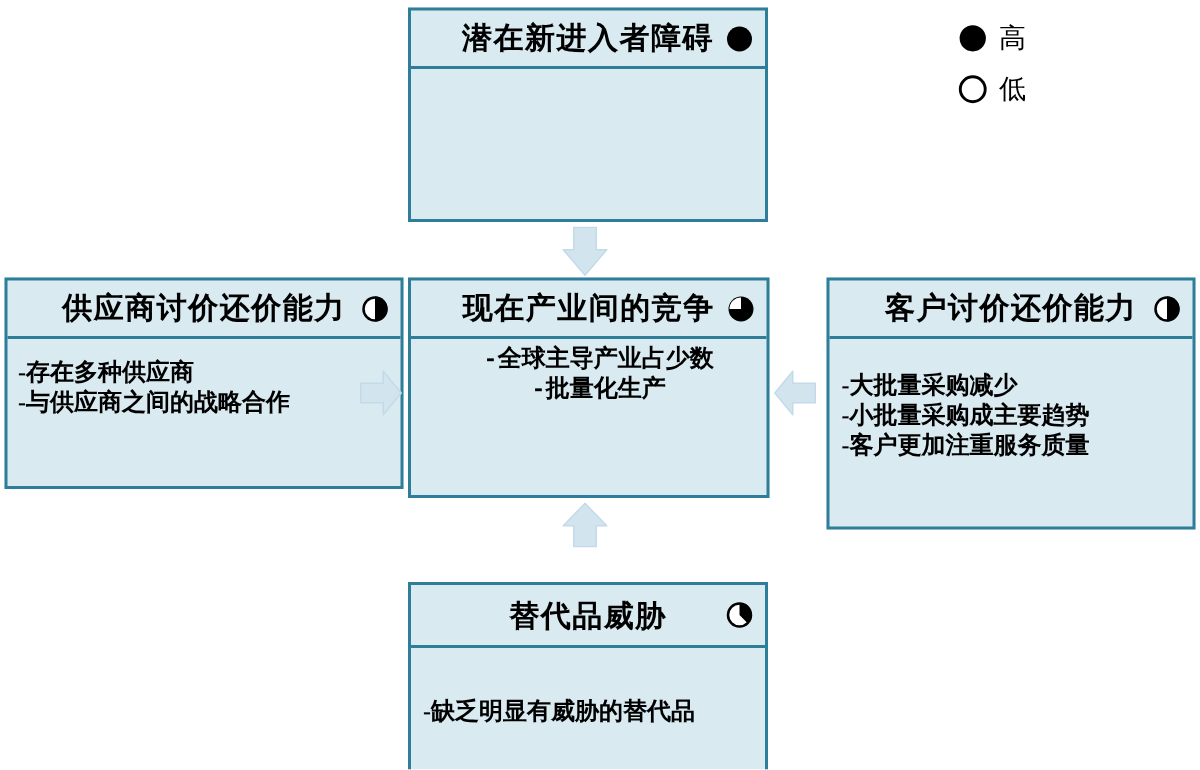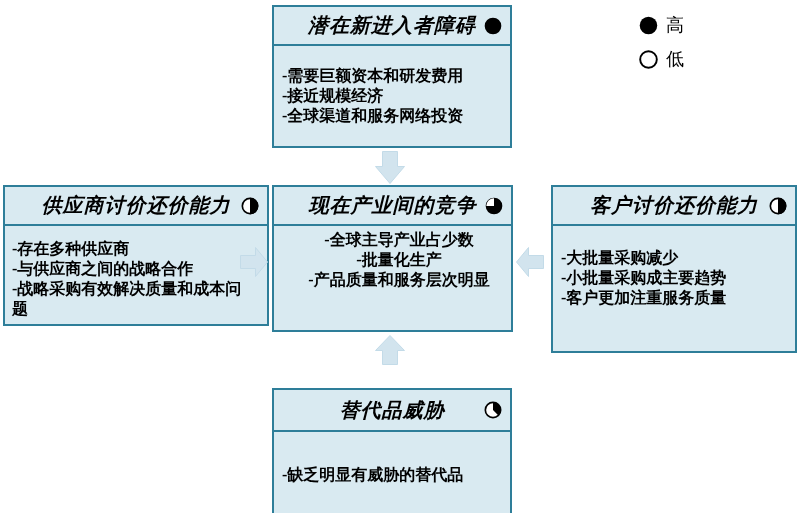--- a/index.html
+++ b/index.html
@@ -15,30 +15,30 @@
     font-family:"Liberation Serif","DejaVu Serif",serif;color:#000;
   }
   .box{
     position:absolute;background:var(--fill);
     border:2px solid var(--border);box-sizing:border-box;
   }
   .title-bar{
     position:relative;height:37px;border-bottom:2px solid var(--border);
     display:flex;align-items:center;justify-content:center;
   }
-  .title-text{font-weight:bold;font-size:20px;white-space:nowrap;letter-spacing:1px;font-style:italic;}
+  .title-text{font-weight:bold;font-size:20px;white-space:nowrap;letter-spacing:1px;}
   .level-icon{position:absolute;right:7px;top:50%;transform:translateY(-50%);width:20px;height:20px;}
   .body{font-size:16px;font-weight:bold;line-height:20px;}
   .bullet{white-space:normal;word-break:break-all;}
   #box-top{left:272px;top:5px;width:240px;height:143px;}
   #box-top .body{padding:20px 8px 0 8px;}
   #box-left{left:3px;top:185px;width:266px;height:141px;}
   #box-left .body{padding:13px 23px 0 7px;}
   #box-center{left:272px;top:185px;width:241px;height:147px;text-align:center;}
-  #box-center .body{padding:4px 6px 0 19px;}
+  #box-center .body{padding:4px 6px 0 19px;font-family:Liberation Mono, monospace;}
   #box-right{left:551px;top:185px;width:246px;height:168px;}
   #box-right .body{padding:22px 15px 0 8px;}
   #box-bottom{left:272px;top:388px;width:240px;height:175px;}
   #box-bottom .title-bar{height:40px;}
   #box-bottom .body{display:flex;align-items:center;padding:0 6px 18px 8px;height:85px;}
   .arrow{position:absolute;}
   .legend{position:absolute;left:638px;top:12px;}
   .legend-row{display:flex;align-items:center;height:26px;margin-bottom:8px;}
   .legend-icon{width:21px;height:21px;margin-right:7px;flex:0 0 auto;}
   .legend-label{font-size:18px;}
@@ -63,55 +63,48 @@
     </div>
   </div>
 
   <div class="box" id="box-top">
     <div class="title-bar">
       <span class="title-text">潜在新进入者障碍</span>
       <svg class="level-icon" viewBox="0 0 24 24">
         <circle cx="12" cy="12" r="10" fill="#000"></circle>
       </svg>
     </div>
-    <div class="body">
-      <div class="bullet">-需要巨额资本和研发费用</div>
-      <div class="bullet">-接近规模经济</div>
-      <div class="bullet">-全球渠道和服务网络投资</div>
-    </div>
   </div>
 
   <div class="box" id="box-left">
     <div class="title-bar">
       <span class="title-text">供应商讨价还价能力</span>
       <svg class="level-icon" viewBox="0 0 24 24">
         <circle cx="12" cy="12" r="9.2" fill="#fff"></circle>
         <path d="M12 2 A10 10 0 0 1 12 22 Z" fill="#000"></path>
         <circle cx="12" cy="12" r="9.2" fill="none" stroke="#000" stroke-width="2"></circle>
       </svg>
     </div>
     <div class="body">
       <div class="bullet">-存在多种供应商</div>
       <div class="bullet">-与供应商之间的战略合作</div>
-      <div class="bullet">-战略采购有效解决质量和成本问题</div>
     </div>
   </div>
 
   <div class="box" id="box-center">
     <div class="title-bar">
       <span class="title-text">现在产业间的竞争</span>
       <svg class="level-icon" viewBox="0 0 24 24">
         <circle cx="12" cy="12" r="10" fill="#000"></circle>
         <path d="M12 12 L12 2.8 A9.2 9.2 0 0 0 2.8 12 Z" fill="#fff"></path>
       </svg>
     </div>
     <div class="body">
       <div class="bullet">-全球主导产业占少数</div>
       <div class="bullet">-批量化生产</div>
-      <div class="bullet">-产品质量和服务层次明显</div>
     </div>
   </div>
 
   <div class="box" id="box-right">
     <div class="title-bar">
       <span class="title-text">客户讨价还价能力</span>
       <svg class="level-icon" viewBox="0 0 24 24">
         <circle cx="12" cy="12" r="9.2" fill="#fff"></circle>
         <path d="M12 2 A10 10 0 0 1 12 22 Z" fill="#000"></path>
         <circle cx="12" cy="12" r="9.2" fill="none" stroke="#000" stroke-width="2"></circle>

